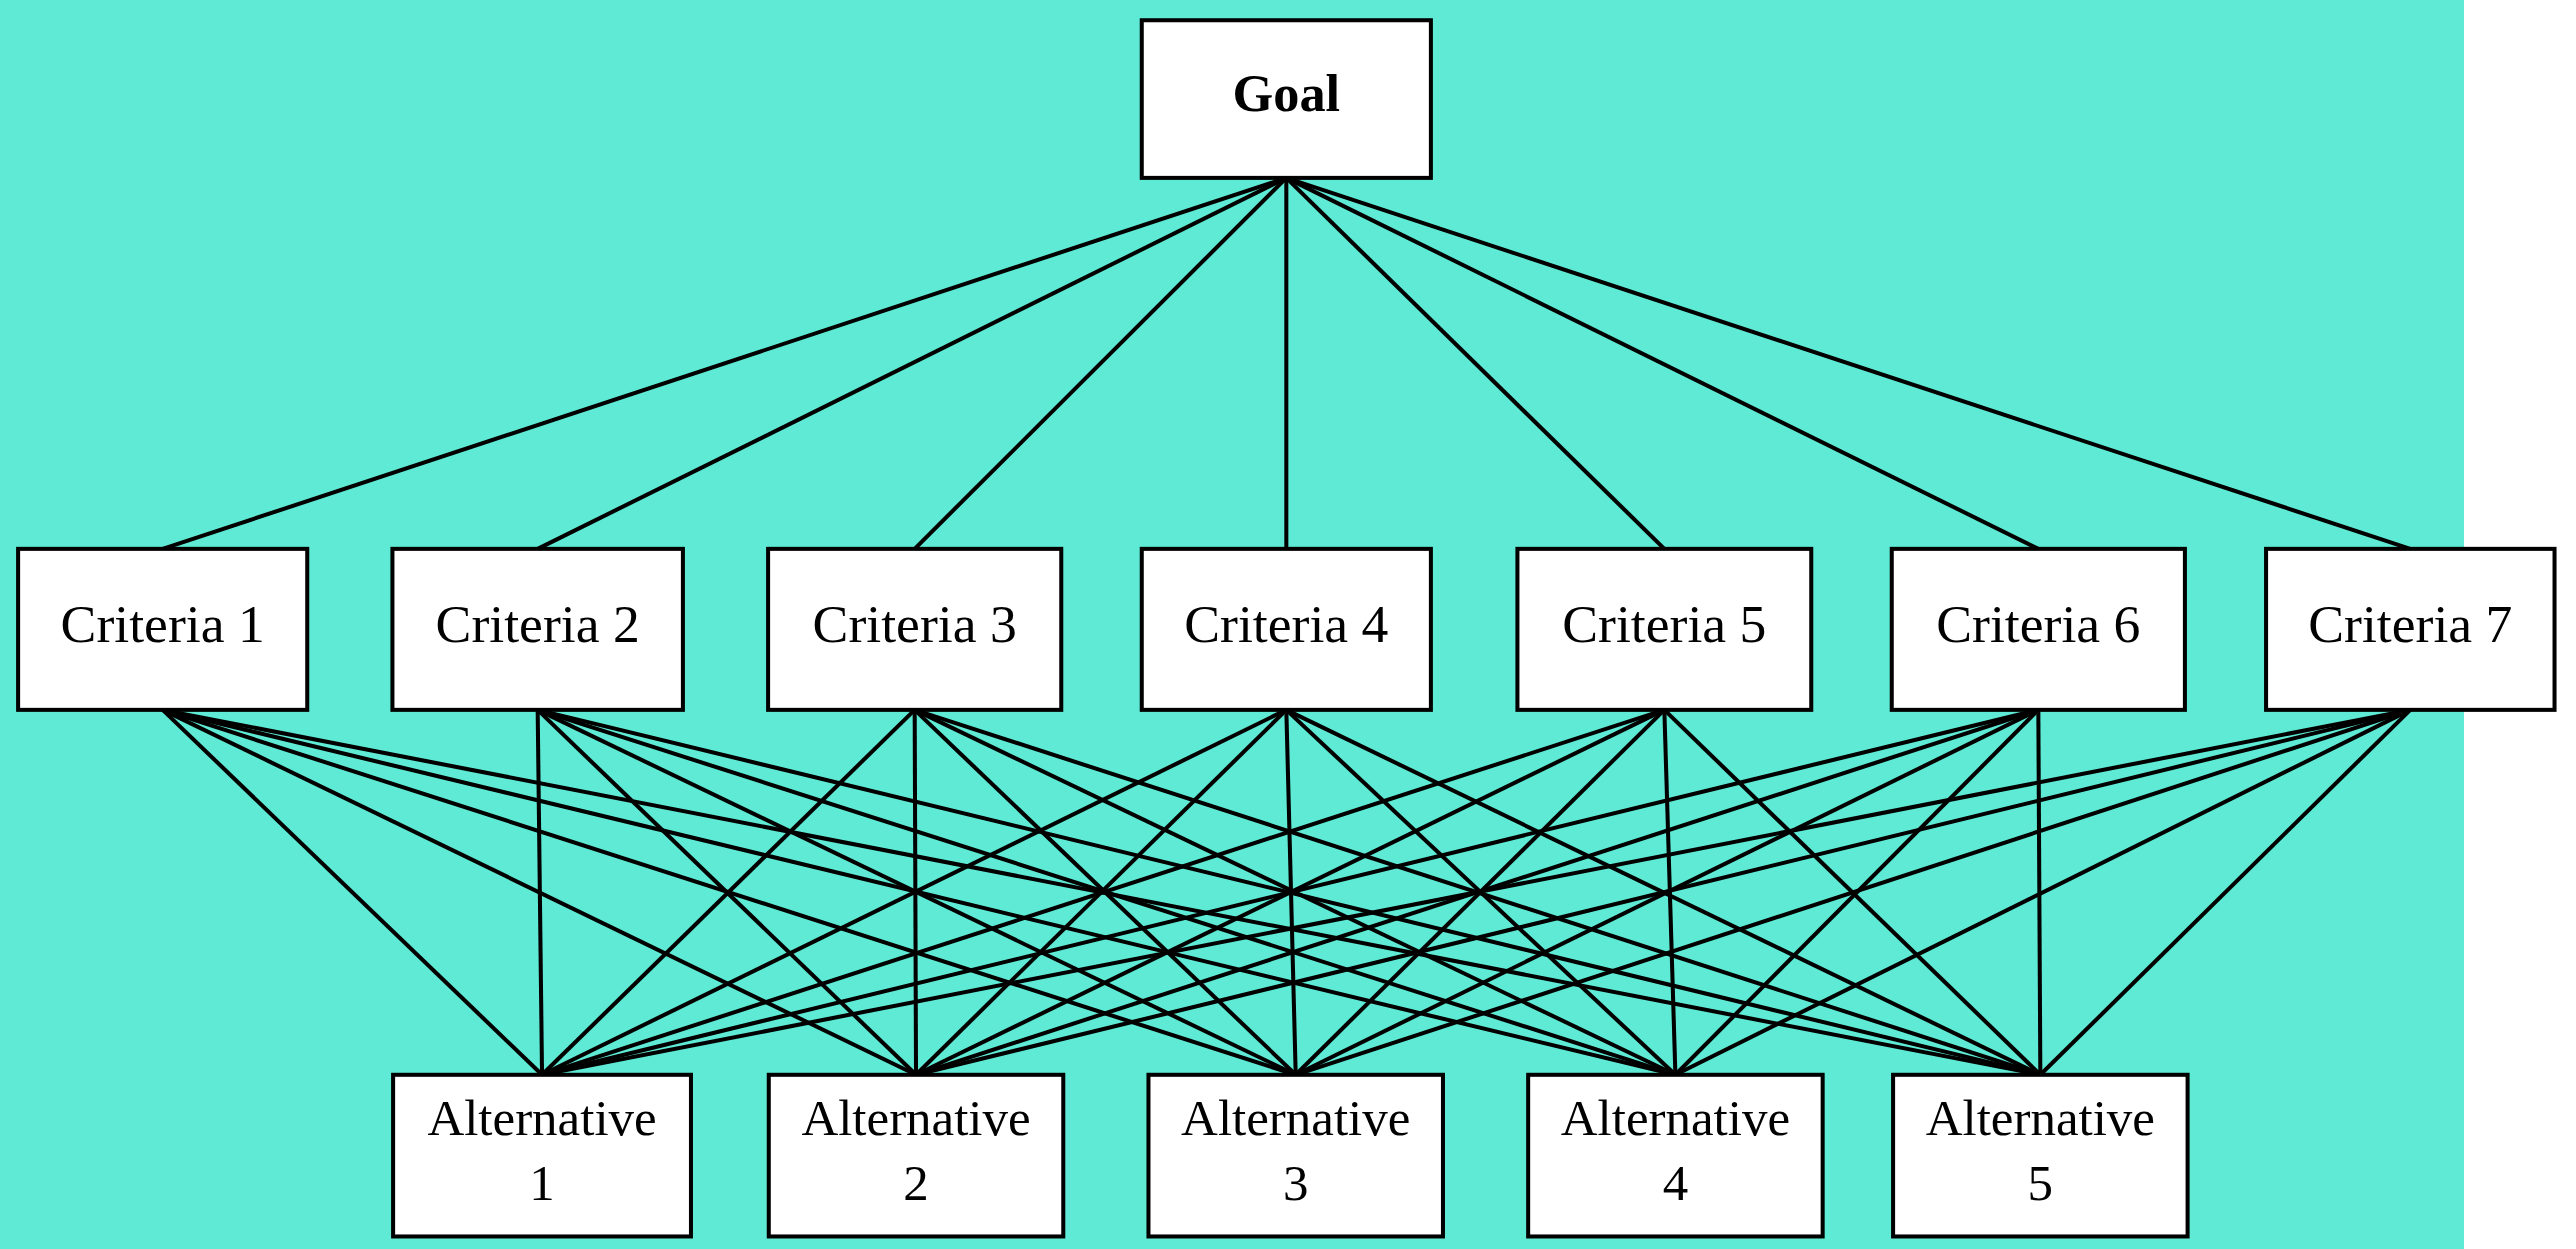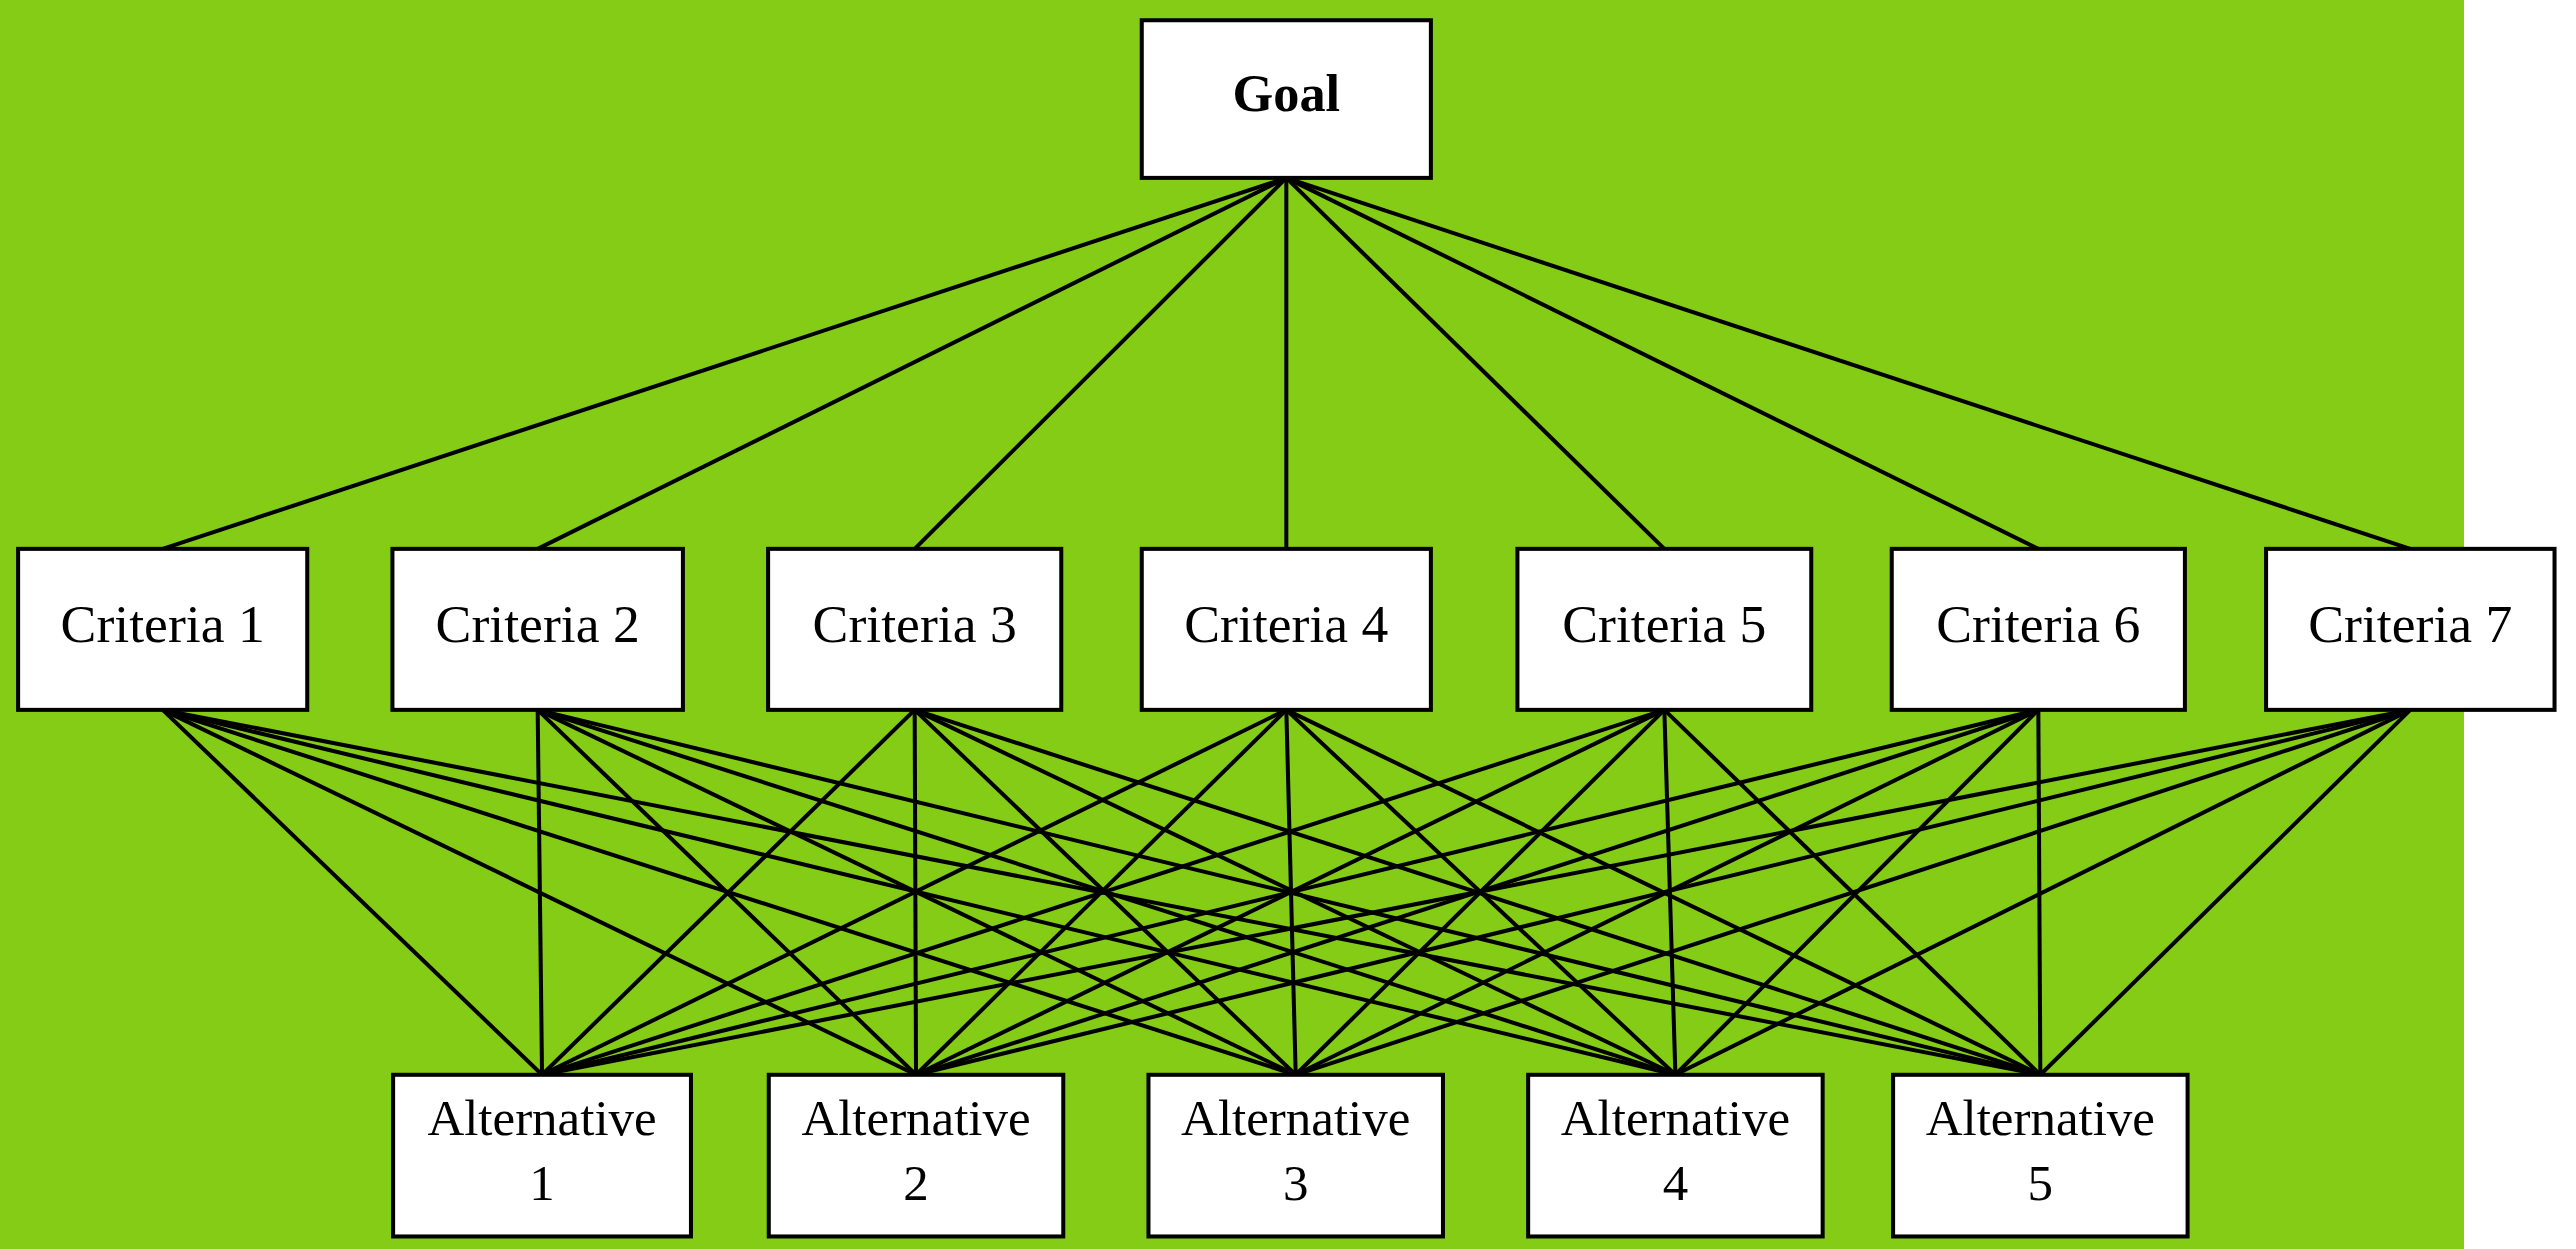--- a/index.html
+++ b/index.html
@@ -11,21 +11,21 @@
   body {
     width: 2576px;
     height: 1250px;
     font-family: "Liberation Serif", "DejaVu Serif", serif;
     overflow: hidden;
   }
   #diagram-root {
     position: relative;
     width: 2464px;
     height: 1250px;
-    background: #84cc16;
+    background: #5eead4;
   }
   #ahp-svg {
     position: absolute;
     top: 0;
     left: 0;
     width: 2576px;
     height: 1250px;
     display: block;
   }
   .node-box {

